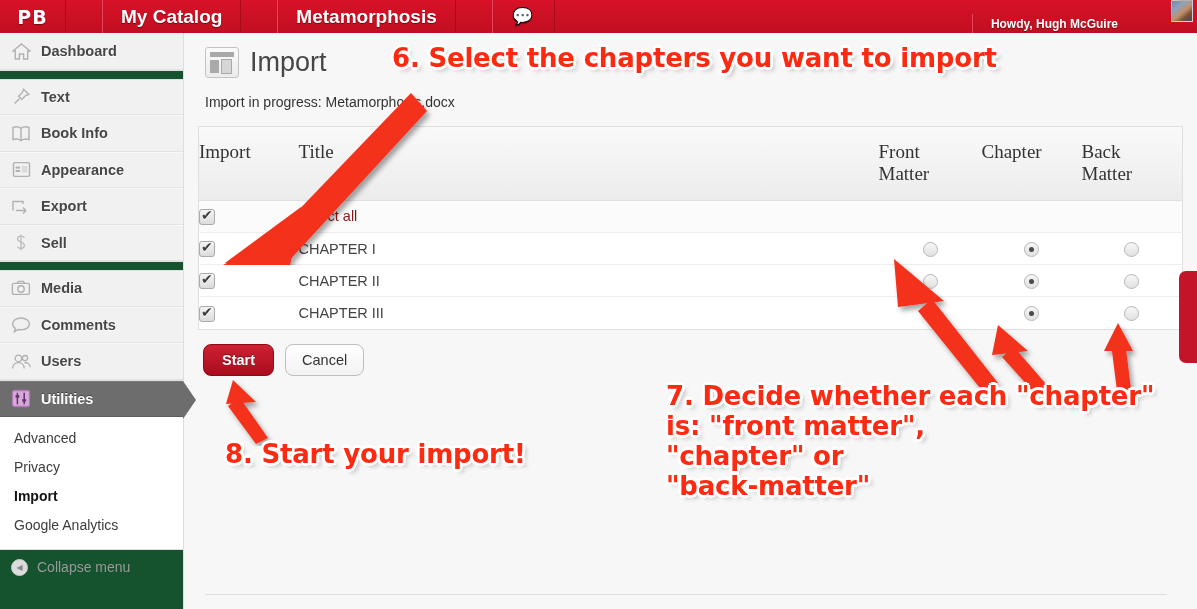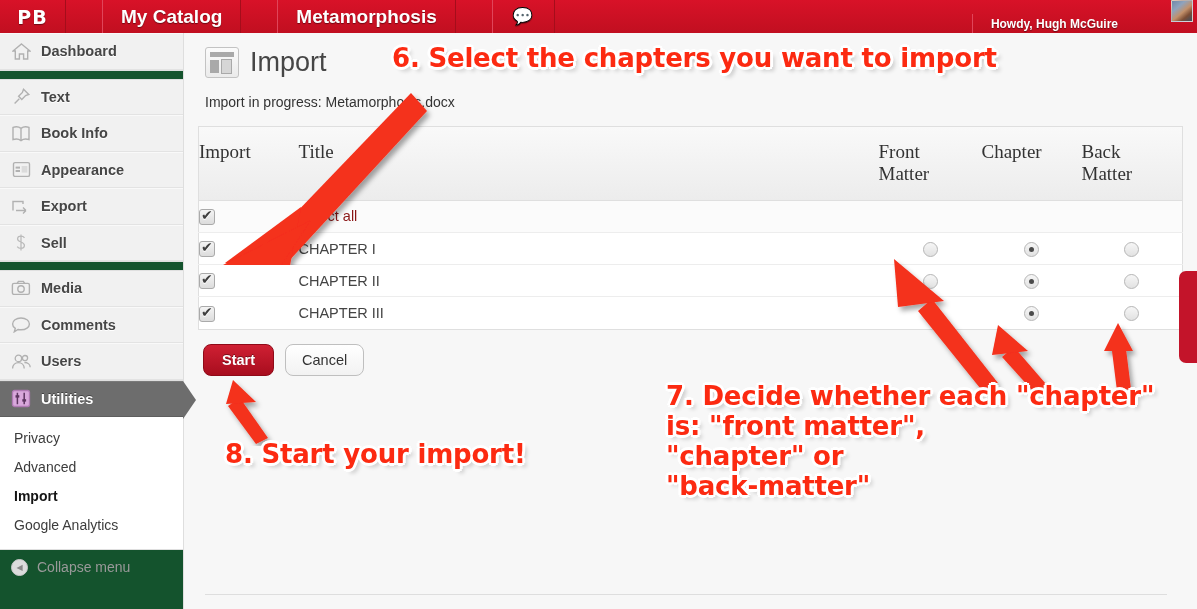--- a/index.html
+++ b/index.html
@@ -401,22 +401,22 @@
         <rect x="1.5" y="1.5" width="17" height="16" rx="2" fill="#d9a8dc" stroke="#b07ab4" stroke-width="1.3"></rect>
         <path d="M6.4 3.8 L6.4 15.2 M13.2 3.8 L13.2 15.2" stroke="#5d3560" stroke-width="1.5"></path>
         <rect x="4.5" y="6.2" width="3.8" height="2.4" fill="#5d3560"></rect>
         <rect x="11.3" y="10.2" width="3.8" height="2.4" fill="#5d3560"></rect>
       </svg>
     </span>
     <span>Utilities</span>
   </div>
 
   <div class="submenu">
+    <div class="submenu-item">Advanced</div>
     <div class="submenu-item">Privacy</div>
-    <div class="submenu-item">Advanced</div>
     <div class="submenu-item current">Import</div>
     <div class="submenu-item">Google Analytics</div>
   </div>
 
   <div id="collapse-menu">
     <span class="carrow">◀</span>
     <span>Collapse menu</span>
   </div>
 </div>
 

